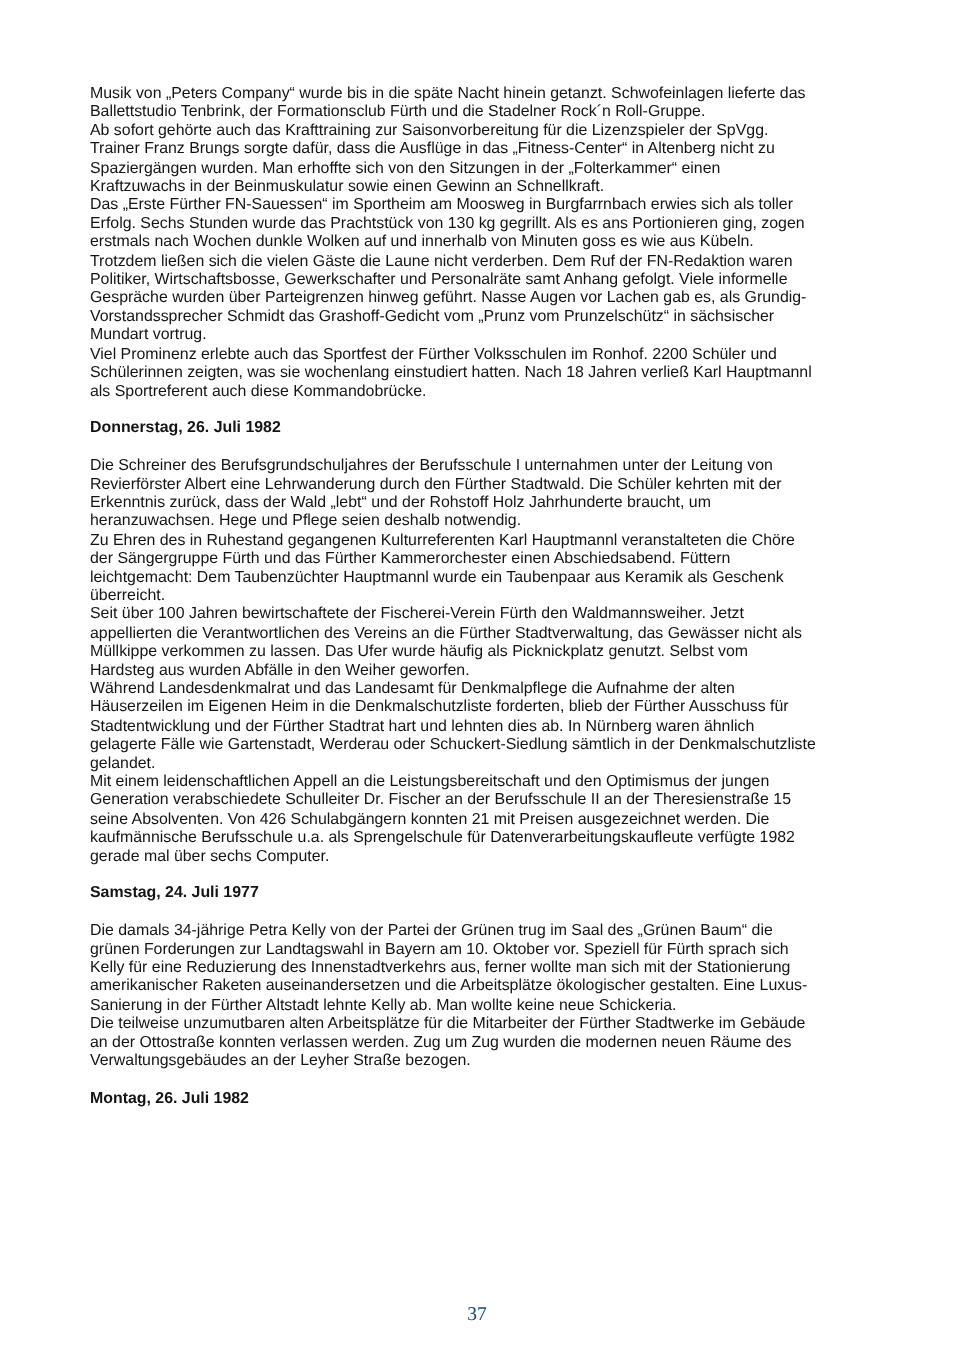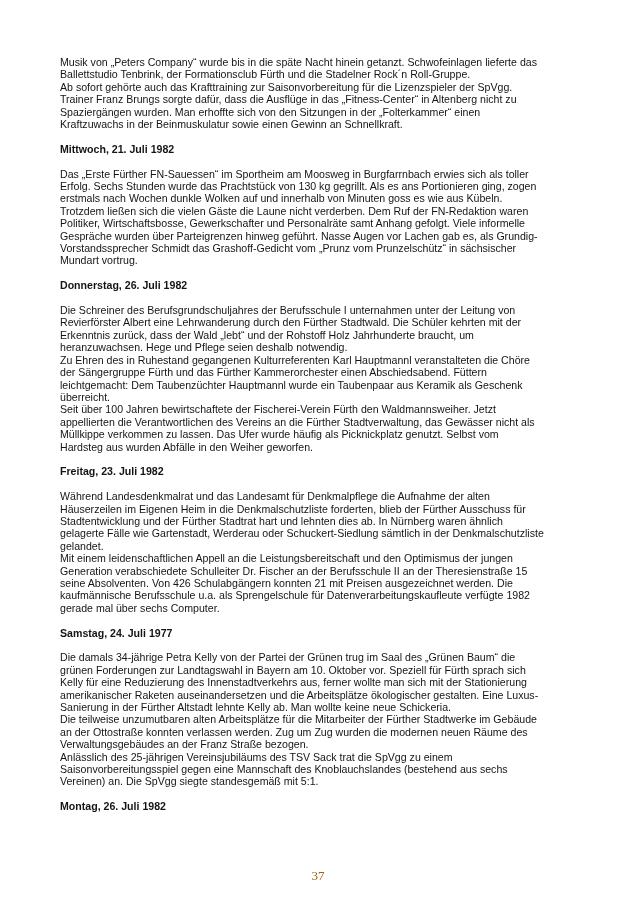--- a/index.html
+++ b/index.html
@@ -31,57 +31,55 @@
     font-weight: bold;
   }
   .page-number {
     position: absolute;
     bottom: 16px;
     left: 0;
     right: 0;
     text-align: center;
     font-family: "Liberation Serif", serif;
     font-size: 13px;
-    color: #a16207;
+    color: #0c4a6e;
   }
 </style>
 </head>
 <body>
 
 <div class="page">
   <div class="content">
 
     <section>
       <p>Musik von „Peters Company“ wurde bis in die späte Nacht hinein getanzt. Schwofeinlagen lieferte das Ballettstudio Tenbrink, der Formationsclub Fürth und die Stadelner Rock´n Roll-Gruppe.</p>
       <p>Ab sofort gehörte auch das Krafttraining zur Saisonvorbereitung für die Lizenzspieler der SpVgg. Trainer Franz Brungs sorgte dafür, dass die Ausflüge in das „Fitness-Center“ in Altenberg nicht zu Spaziergängen wurden. Man erhoffte sich von den Sitzungen in der „Folterkammer“ einen Kraftzuwachs in der Beinmuskulatur sowie einen Gewinn an Schnellkraft.</p>
     </section>
 
     <section>
-      <h2>Mittwoch, 21. Juli 1982</h2>
       <p>Das „Erste Fürther FN-Sauessen“ im Sportheim am Moosweg in Burgfarrnbach erwies sich als toller Erfolg. Sechs Stunden wurde das Prachtstück von 130 kg gegrillt. Als es ans Portionieren ging, zogen erstmals nach Wochen dunkle Wolken auf und innerhalb von Minuten goss es wie aus Kübeln. Trotzdem ließen sich die vielen Gäste die Laune nicht verderben. Dem Ruf der FN-Redaktion waren Politiker, Wirtschaftsbosse, Gewerkschafter und Personalräte samt Anhang gefolgt. Viele informelle Gespräche wurden über Parteigrenzen hinweg geführt. Nasse Augen vor Lachen gab es, als Grundig-Vorstandssprecher Schmidt das Grashoff-Gedicht vom „Prunz vom Prunzelschütz“ in sächsischer Mundart vortrug.</p>
+      <p>Viel Prominenz erlebte auch das Sportfest der Fürther Volksschulen im Ronhof. 2200 Schüler und Schülerinnen zeigten, was sie wochenlang einstudiert hatten. Nach 18 Jahren verließ Karl Hauptmannl als Sportreferent auch diese Kommandobrücke.</p>
     </section>
 
     <section>
       <h2>Donnerstag, 26. Juli 1982</h2>
       <p>Die Schreiner des Berufsgrundschuljahres der Berufsschule I unternahmen unter der Leitung von Revierförster Albert eine Lehrwanderung durch den Fürther Stadtwald. Die Schüler kehrten mit der Erkenntnis zurück, dass der Wald „lebt“ und der Rohstoff Holz Jahrhunderte braucht, um heranzuwachsen. Hege und Pflege seien deshalb notwendig.</p>
       <p>Zu Ehren des in Ruhestand gegangenen Kulturreferenten Karl Hauptmannl veranstalteten die Chöre der Sängergruppe Fürth und das Fürther Kammerorchester einen Abschiedsabend. Füttern leichtgemacht: Dem Taubenzüchter Hauptmannl wurde ein Taubenpaar aus Keramik als Geschenk überreicht.</p>
       <p>Seit über 100 Jahren bewirtschaftete der Fischerei-Verein Fürth den Waldmannsweiher. Jetzt appellierten die Verantwortlichen des Vereins an die Fürther Stadtverwaltung, das Gewässer nicht als Müllkippe verkommen zu lassen. Das Ufer wurde häufig als Picknickplatz genutzt. Selbst vom Hardsteg aus wurden Abfälle in den Weiher geworfen.</p>
     </section>
 
     <section>
-      <h2>Freitag, 23. Juli 1982</h2>
       <p>Während Landesdenkmalrat und das Landesamt für Denkmalpflege die Aufnahme der alten Häuserzeilen im Eigenen Heim in die Denkmalschutzliste forderten, blieb der Fürther Ausschuss für Stadtentwicklung und der Fürther Stadtrat hart und lehnten dies ab. In Nürnberg waren ähnlich gelagerte Fälle wie Gartenstadt, Werderau oder Schuckert-Siedlung sämtlich in der Denkmalschutzliste gelandet.</p>
       <p>Mit einem leidenschaftlichen Appell an die Leistungsbereitschaft und den Optimismus der jungen Generation verabschiedete Schulleiter Dr. Fischer an der Berufsschule II an der Theresienstraße 15 seine Absolventen. Von 426 Schulabgängern konnten 21 mit Preisen ausgezeichnet werden. Die kaufmännische Berufsschule u.a. als Sprengelschule für Datenverarbeitungskaufleute verfügte 1982 gerade mal über sechs Computer.</p>
     </section>
 
     <section>
       <h2>Samstag, 24. Juli 1977</h2>
       <p>Die damals 34-jährige Petra Kelly von der Partei der Grünen trug im Saal des „Grünen Baum“ die grünen Forderungen zur Landtagswahl in Bayern am 10. Oktober vor. Speziell für Fürth sprach sich Kelly für eine Reduzierung des Innenstadtverkehrs aus, ferner wollte man sich mit der Stationierung amerikanischer Raketen auseinandersetzen und die Arbeitsplätze ökologischer gestalten. Eine Luxus-Sanierung in der Fürther Altstadt lehnte Kelly ab. Man wollte keine neue Schickeria.</p>
-      <p>Die teilweise unzumutbaren alten Arbeitsplätze für die Mitarbeiter der Fürther Stadtwerke im Gebäude an der Ottostraße konnten verlassen werden. Zug um Zug wurden die modernen neuen Räume des Verwaltungsgebäudes an der Franz Straße bezogen.</p>
-      <p>Anlässlich des 25-jährigen Vereinsjubiläums des TSV Sack trat die SpVgg zu einem Saisonvorbereitungsspiel gegen eine Mannschaft des Knoblauchslandes (bestehend aus sechs Vereinen) an. Die SpVgg siegte standesgemäß mit 5:1.</p>
+      <p>Die teilweise unzumutbaren alten Arbeitsplätze für die Mitarbeiter der Fürther Stadtwerke im Gebäude an der Ottostraße konnten verlassen werden. Zug um Zug wurden die modernen neuen Räume des Verwaltungsgebäudes an der Leyher Straße bezogen.</p>
     </section>
 
     <section>
       <h2>Montag, 26. Juli 1982</h2>
     </section>
 
   </div>
 
   <div class="page-number">37</div>
 </div>

